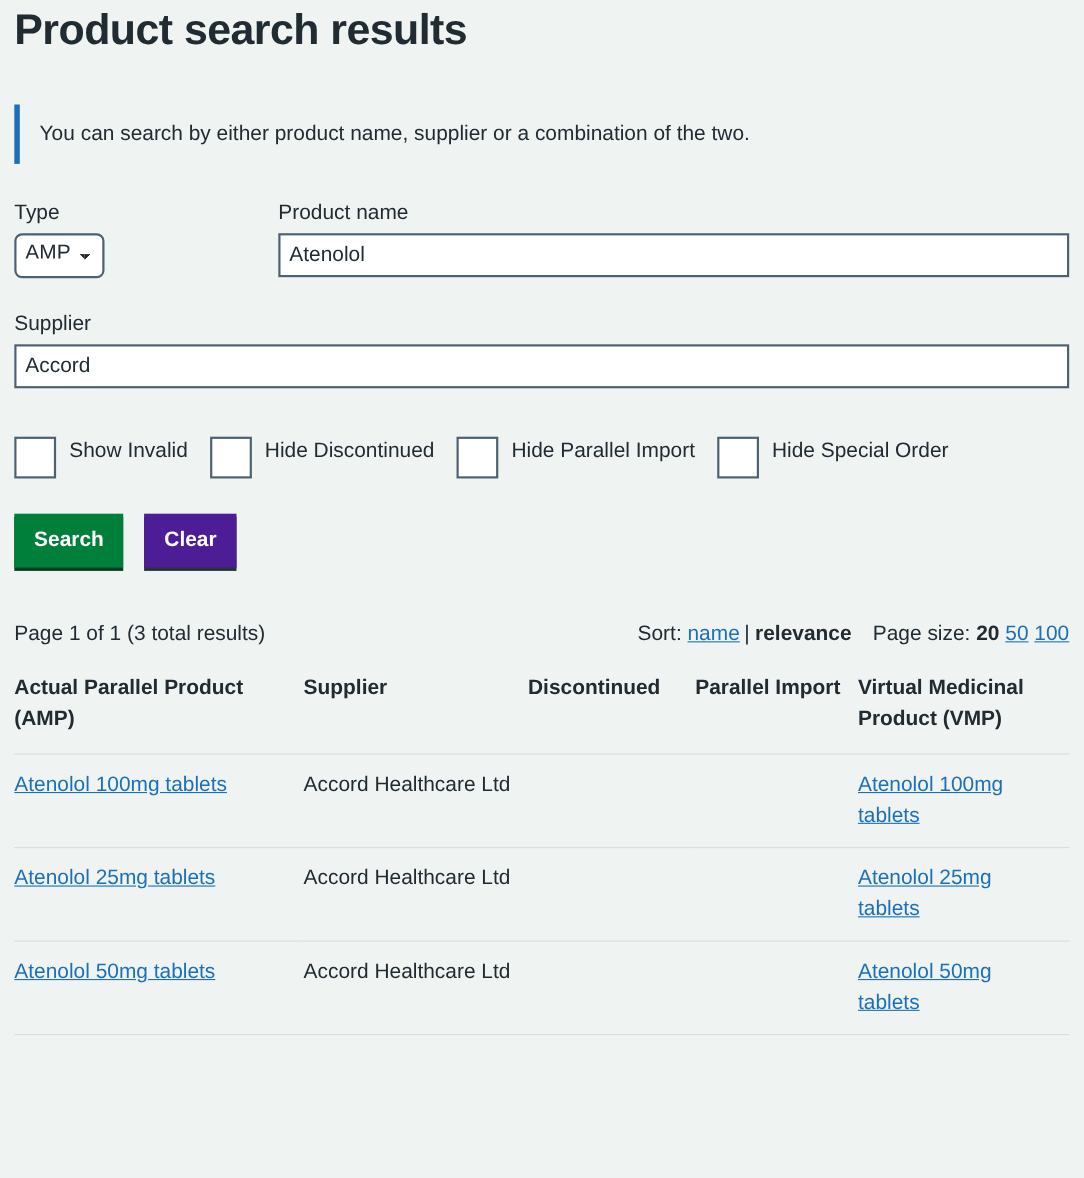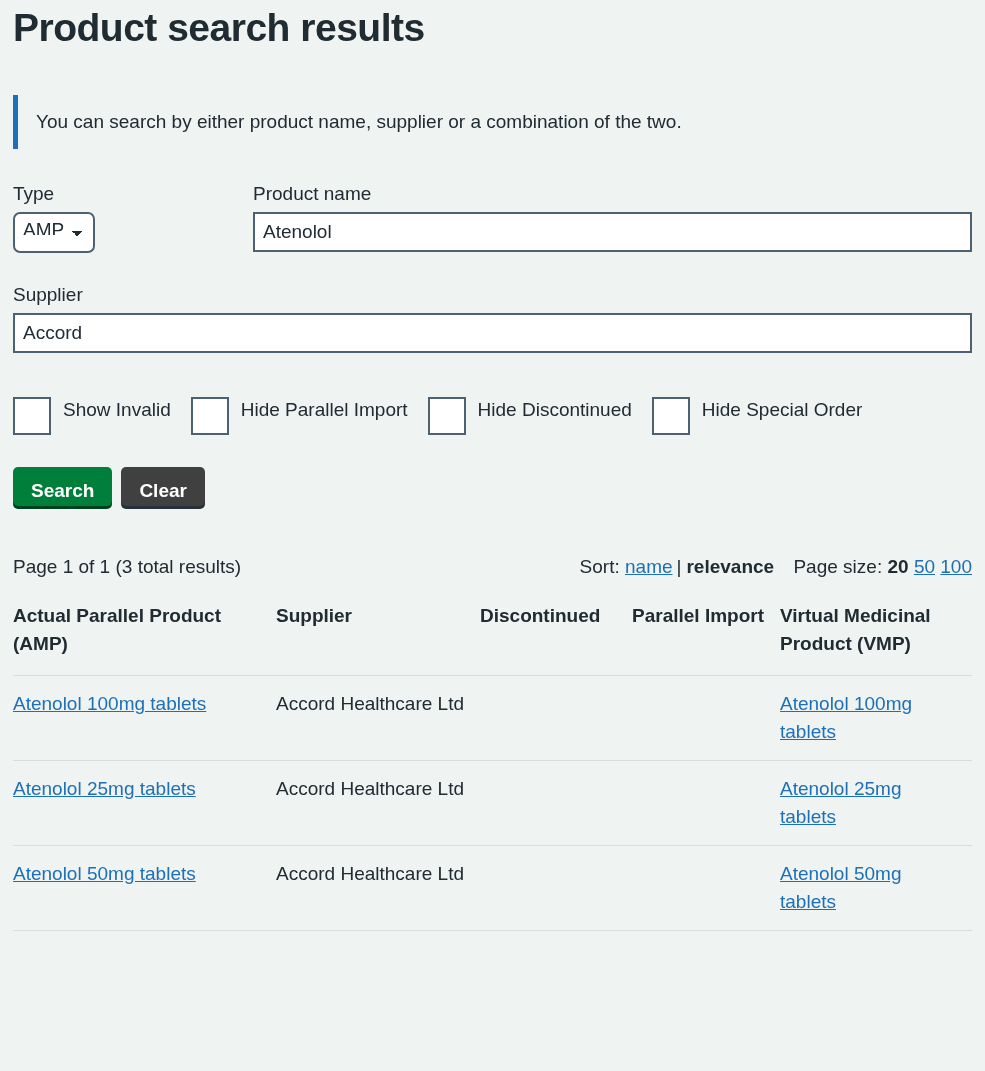--- a/index.html
+++ b/index.html
@@ -139,32 +139,32 @@
     display: flex;
     align-items: flex-start;
   }
   .btn {
     font-family: "Liberation Sans", sans-serif;
     font-size: 19px;
     font-weight: bold;
     line-height: 19px;
     color: #ffffff;
     border: none;
-    border-radius: 5px;
-    padding: 14px 18px 6px;
+    border-radius: 0;
+    padding: 14px 18px 16px;
     cursor: pointer;
   }
   .btn-search {
     background: #007f3b;
     box-shadow: 0 3px 0 #00401e;
   }
   .btn-clear {
-    background: #404040;
+    background: #4c1d95;
     box-shadow: 0 3px 0 #263139;
-    margin-left: 9px;
+    margin-left: 19px;
   }
   
   .results-meta {
     margin-top: 48px;
     display: flex;
     justify-content: space-between;
     align-items: baseline;
     font-size: 19px;
     line-height: 25px;
     color: #212b32;
@@ -242,25 +242,25 @@
       <input class="text-input" type="text" value="Accord" style="">
     </div>
 
     <div class="checkbox-row">
       <div class="checkbox-item">
         <span class="checkbox-box"></span>
         <span class="checkbox-label">Show Invalid</span>
       </div>
       <div class="checkbox-item">
         <span class="checkbox-box"></span>
-        <span class="checkbox-label">Hide Parallel Import</span>
+        <span class="checkbox-label">Hide Discontinued</span>
       </div>
       <div class="checkbox-item">
         <span class="checkbox-box"></span>
-        <span class="checkbox-label">Hide Discontinued</span>
+        <span class="checkbox-label">Hide Parallel Import</span>
       </div>
       <div class="checkbox-item">
         <span class="checkbox-box"></span>
         <span class="checkbox-label">Hide Special Order</span>
       </div>
     </div>
 
     <div class="button-row">
       <button class="btn btn-search">Search</button>
       <button class="btn btn-clear">Clear</button>

